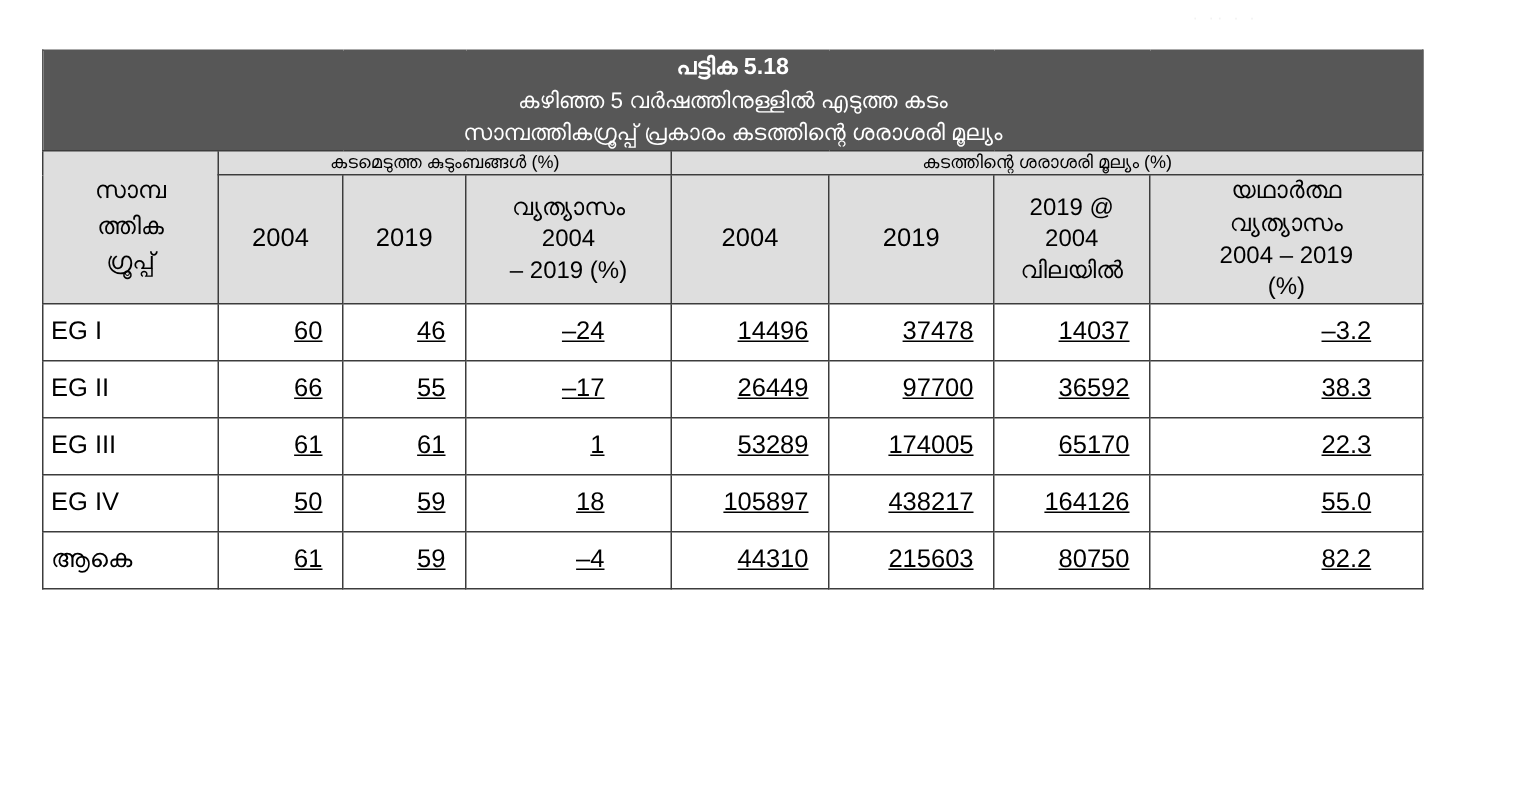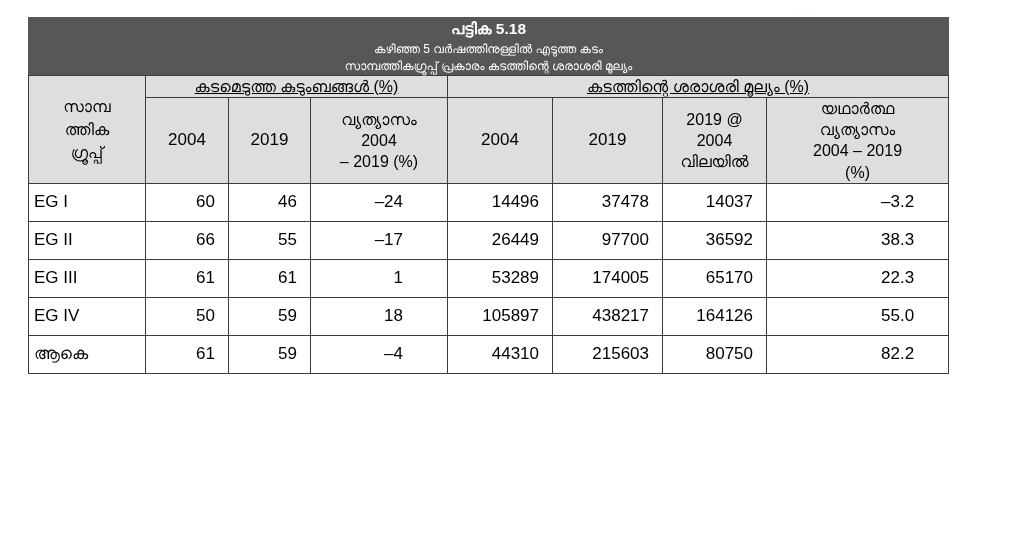--- a/index.html
+++ b/index.html
@@ -28,21 +28,21 @@
     font-size: 11px;
     letter-spacing: 2px;
     white-space: nowrap;
     overflow: hidden;
     user-select: none;
   }
 
   #table-wrap {
     position: absolute;
     left: 28px;
-    top: 17px;
+    top: 33px;
     width: 920px;
   }
 
   table.stat-table {
     border-collapse: collapse;
     table-layout: fixed;
     width: 920px;
     border: 1px solid #8a8a8a;
   }
 
@@ -59,40 +59,39 @@
     background: #575757;
     color: #ffffff;
     text-align: center;
     padding: 11px 10px 13px 10px;
     border: 1px solid #575757 !important;
     border-bottom: 1px solid #3c3c3c !important;
     line-height: 1.42;
   }
   .caption-line {
     display: block;
-    font-size: 12px;
+    font-size: 15px;
   }
   .caption-line.first {
     font-size: 15.5px;
     font-weight: bold;
     margin-bottom: 1px;
   }
 
   
   .hdr {
     background: #dedede;
     text-align: center;
     font-size: 16px;
     line-height: 1.32;
     padding: 4px 5px;
   }
   .hdr-group {
     padding: 6px 5px 7px 5px;
-    font-size: 16px;
-    text-decoration: underline;
+    font-size: 12px;
   }
   .hdr-stub {
     font-size: 16px;
     line-height: 1.45;
     padding: 4px 6px;
   }
   .hdr-sub {
     vertical-align: top;
     padding-top: 7px;
   }
@@ -107,20 +106,21 @@
     height: 37px;
     padding: 0 10px;
   }
   .cell.label {
     text-align: left;
     padding-left: 5px;
   }
   .cell.num {
     text-align: right;
     padding-right: 13px;
+    text-decoration: underline;
   }
   .cell.num.wide {
     padding-right: 34px;
   }
   .cell.num.centerish {
     padding-right: 44px;
     text-align: right;
   }
 </style>
 </head>

